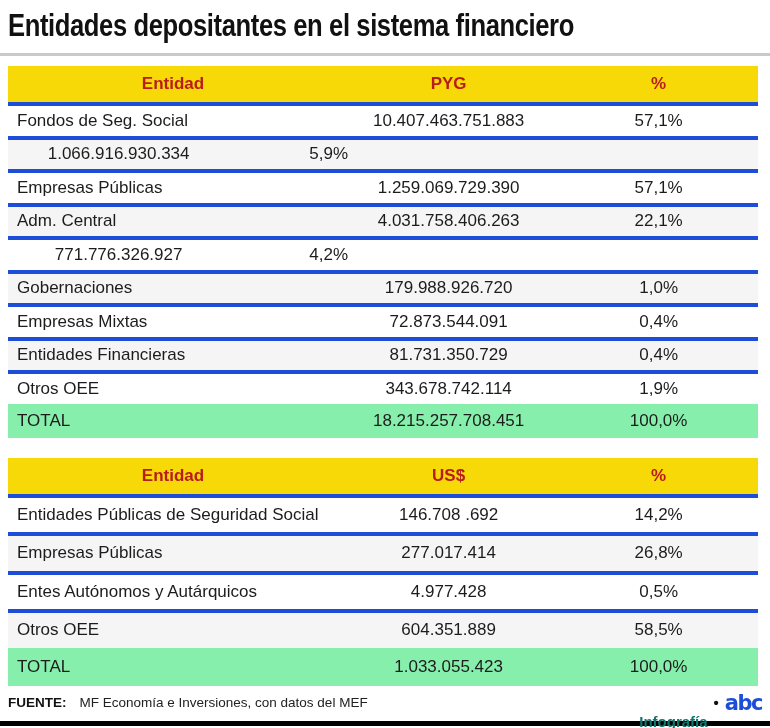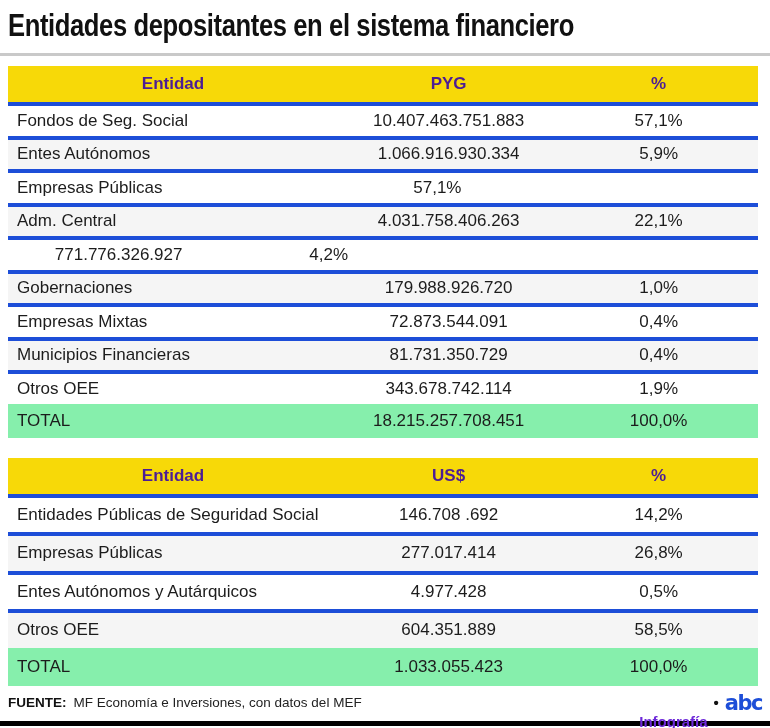--- a/index.html
+++ b/index.html
@@ -30,21 +30,21 @@
   .tablewrap { margin: 10px 12px 0 8px; width: 750px; }
   .tablewrap.second { margin-top: 20px; }
 
   .trow { display: flex; align-items: center; width: 100%; }
 
   .thead {
     height: 36px;
     background: #f7d908;
     font-weight: bold;
     font-size: 17px;
-    color: #4c1d95;
+    color: #b91c1c;
   }
   .thead .c1 { text-align: center; padding-left: 0; }
 
   .drow { height: 33.5px; font-size: 17px; border-top: 4px solid #1d4ed8; background: #ffffff; }
   .t2 .drow { height: 38.5px; }
   .drow.alt { background: #f5f5f5; }
 
   .totalrow {
     height: 34px;
     background: #86efac;
@@ -58,24 +58,24 @@
   .c3 { width: 26.5%; text-align: center; }
 
   .footer {
     height: 34px;
     display: flex;
     align-items: center;
     justify-content: space-between;
     padding: 0 8px;
     font-size: 13.5px;
   }
-  .source { display: flex; align-items: baseline; gap: 7px; color: #222; }
+  .source { display: flex; align-items: baseline; gap: 13px; color: #222; }
   .source-label { font-weight: bold; color: #111; }
   .credit { display: flex; align-items: center; gap: 6px; }
-  .credit-label { font-weight: bold; font-size: 15px; color: #6d28d9; margin-top: 37px; }
+  .credit-label { font-weight: bold; font-size: 15px; color: #0f766e; margin-top: 37px; }
   .bullet { font-weight: bold; font-size: 15px; color: #111; }
   .abc-logo {
     font-family: "DejaVu Sans", sans-serif;
     font-weight: bold;
     font-size: 21px;
     letter-spacing: -1.5px;
     color: #1d4ed8;
     line-height: 20px;
   }
 
@@ -95,26 +95,26 @@
       <div class="c2">PYG</div>
       <div class="c3">%</div>
     </div>
 
     <div class="trow drow">
       <div class="c1">Fondos de Seg. Social</div>
       <div class="c2">10.407.463.751.883</div>
       <div class="c3">57,1%</div>
     </div>
     <div class="trow drow alt">
-      <div class="c1">Entes Autónomos</div>
       <div class="c2">1.066.916.930.334</div>
       <div class="c3">5,9%</div>
     </div>
     <div class="trow drow">
       <div class="c1">Empresas Públicas</div>
+      <div class="c2">1.259.069.729.390</div>
       <div class="c3">57,1%</div>
     </div>
     <div class="trow drow alt">
       <div class="c1">Adm. Central</div>
       <div class="c2">4.031.758.406.263</div>
       <div class="c3">22,1%</div>
     </div>
     <div class="trow drow">
       <div class="c2">771.776.326.927</div>
       <div class="c3">4,2%</div>
@@ -123,21 +123,21 @@
       <div class="c1">Gobernaciones</div>
       <div class="c2">179.988.926.720</div>
       <div class="c3">1,0%</div>
     </div>
     <div class="trow drow">
       <div class="c1">Empresas Mixtas</div>
       <div class="c2">72.873.544.091</div>
       <div class="c3">0,4%</div>
     </div>
     <div class="trow drow alt">
-      <div class="c1">Municipios Financieras</div>
+      <div class="c1">Entidades Financieras</div>
       <div class="c2">81.731.350.729</div>
       <div class="c3">0,4%</div>
     </div>
     <div class="trow drow">
       <div class="c1">Otros OEE</div>
       <div class="c2">343.678.742.114</div>
       <div class="c3">1,9%</div>
     </div>
 
     <div class="trow totalrow">

